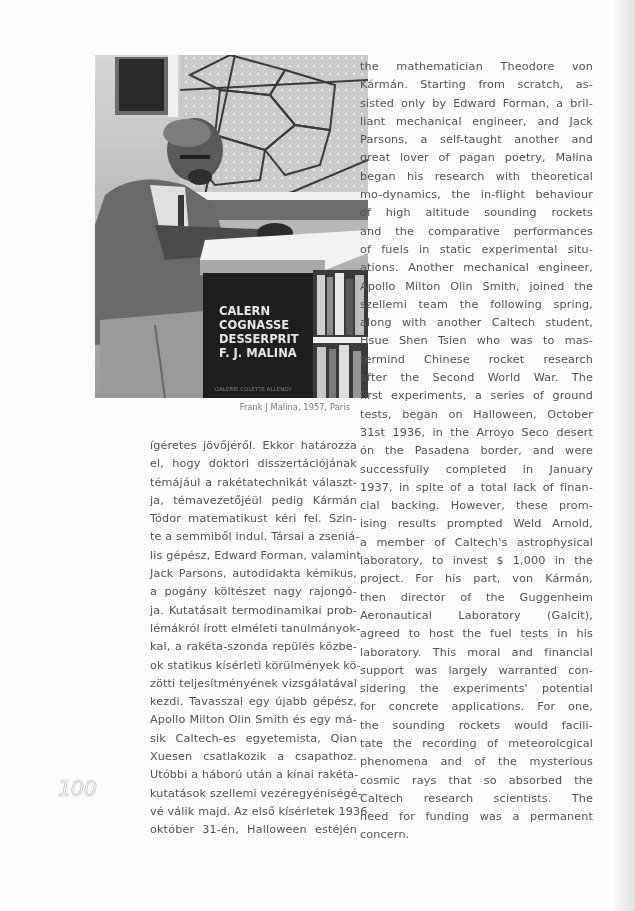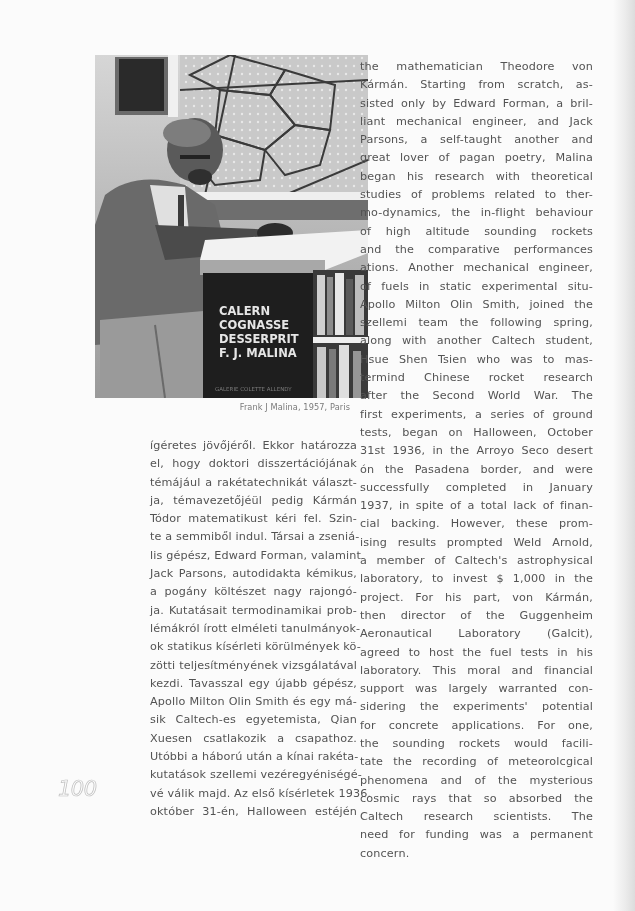--- a/index.html
+++ b/index.html
@@ -125,46 +125,46 @@
   <span class="line">el, hogy doktori disszertációjának</span>
   <span class="line">témájául a rakétatechnikát választ-</span>
   <span class="line">ja, témavezetőjéül pedig Kármán</span>
   <span class="line">Tódor matematikust kéri fel. Szin-</span>
   <span class="line">te a semmiből indul. Társai a zseniá-</span>
   <span class="line">lis gépész, Edward Forman, valamint</span>
   <span class="line">Jack Parsons, autodidakta kémikus,</span>
   <span class="line">a pogány költészet nagy rajongó-</span>
   <span class="line">ja. Kutatásait termodinamikai prob-</span>
   <span class="line">lémákról írott elméleti tanulmányok-</span>
+  <span class="line">kal, a rakéta-szonda repülés közbe-</span>
   <span class="line">ok statikus kísérleti körülmények kö-</span>
   <span class="line">zötti teljesítményének vizsgálatával</span>
   <span class="line">kezdi. Tavasszal egy újabb gépész,</span>
   <span class="line">Apollo Milton Olin Smith és egy má-</span>
   <span class="line">sik Caltech-es egyetemista, Qian</span>
   <span class="line">Xuesen csatlakozik a csapathoz.</span>
   <span class="line">Utóbbi a háború után a kínai rakéta-</span>
   <span class="line">kutatások szellemi vezéregyéniségé-</span>
   <span class="line">vé válik majd. Az első kísérletek 1936.</span>
   <span class="line">október 31-én, Halloween estéjén</span>
 </div>
 
 <div class="col col-right">
   <span class="line">the mathematician Theodore von</span>
   <span class="line">Kármán. Starting from scratch, as-</span>
   <span class="line">sisted only by Edward Forman, a bril-</span>
   <span class="line">liant mechanical engineer, and Jack</span>
   <span class="line">Parsons, a self-taught another and</span>
   <span class="line">great lover of pagan poetry, Malina</span>
   <span class="line">began his research with theoretical</span>
-  <span class="line">studies of problems related to ther-</span>
   <span class="line">mo-dynamics, the in-flight behaviour</span>
   <span class="line">of high altitude sounding rockets</span>
   <span class="line">and the comparative performances</span>
+  <span class="line">of fuels in static experimental situ-</span>
   <span class="line">ations. Another mechanical engineer,</span>
-  <span class="line">of fuels in static experimental situ-</span>
   <span class="line">Apollo Milton Olin Smith, joined the</span>
   <span class="line">szellemi team the following spring,</span>
   <span class="line">along with another Caltech student,</span>
   <span class="line">Hsue Shen Tsien who was to mas-</span>
   <span class="line">termind Chinese rocket research</span>
   <span class="line">after the Second World War. The</span>
   <span class="line">first experiments, a series of ground</span>
   <span class="line">tests, began on Halloween, October</span>
   <span class="line">31st 1936, in the Arroyo Seco desert</span>
   <span class="line">ón the Pasadena border, and were</span>

